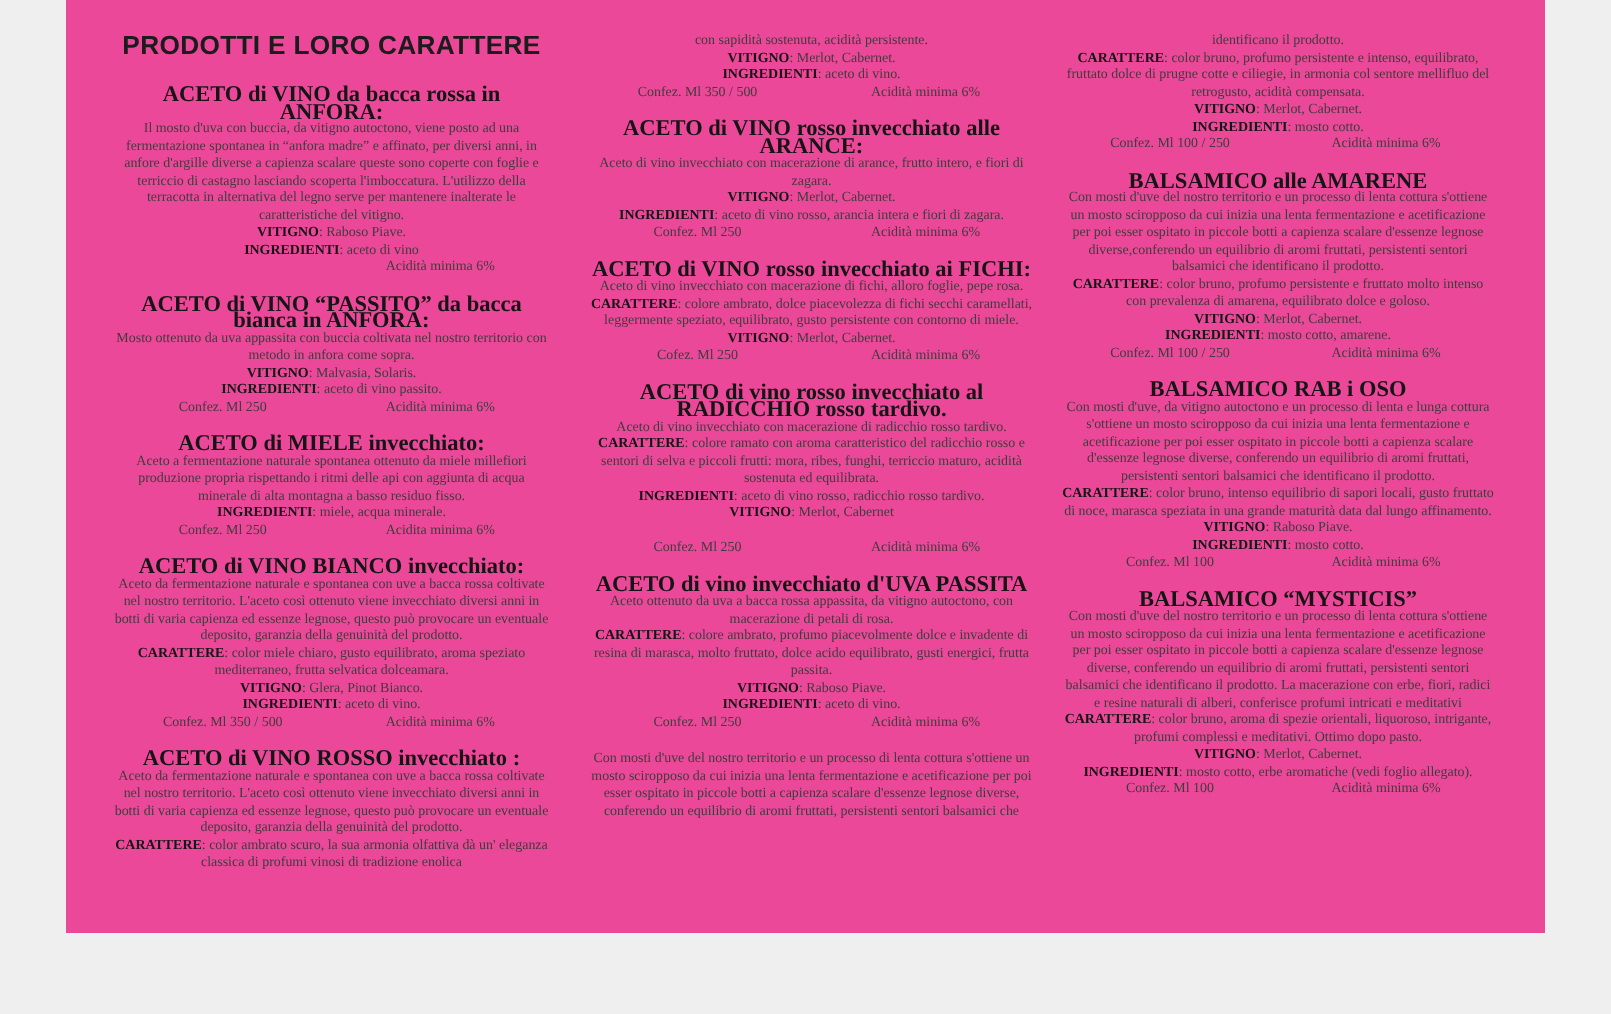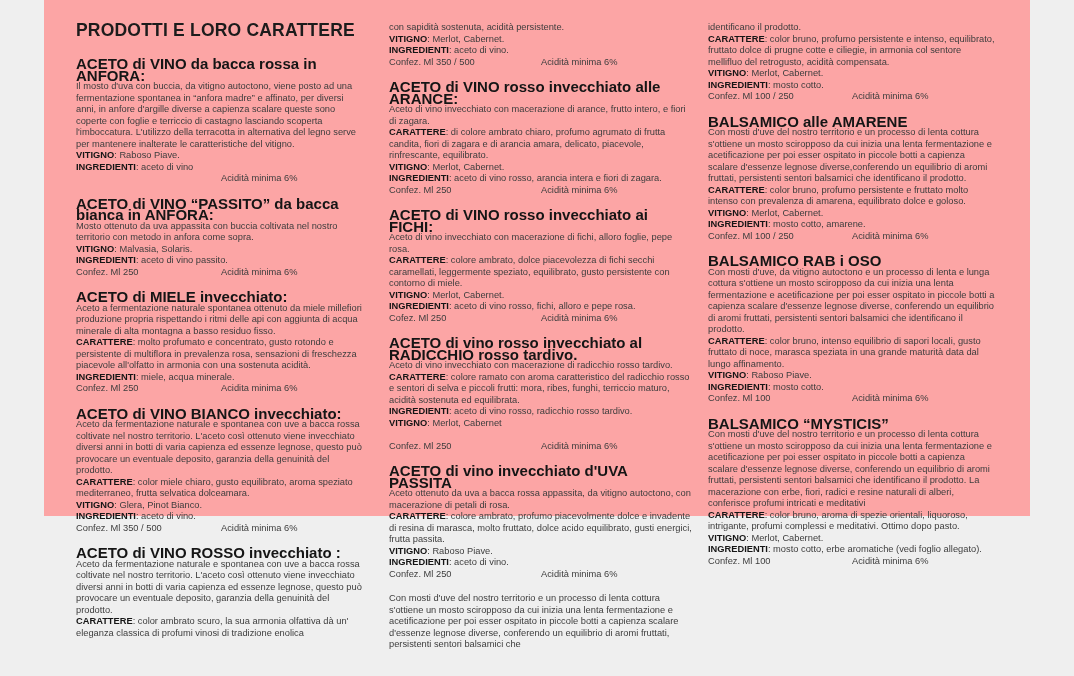--- a/index.html
+++ b/index.html
@@ -2,32 +2,33 @@
 <html><head>
 <meta charset="utf-8">
 <style>
   html, body { margin:0; padding:0; }
   body {
     width:1074px; height:676px; position:relative; overflow:hidden;
     background:#efefef;
     font-family:"Liberation Sans", sans-serif;
   }
   .paper {
-    position:absolute; left:44px; top:0; width:986px; height:516px;
-    background:#fca5a5;
+    position:absolute; left:44px; top:0; width:986px; height:622px;
+    background:#ec4899;
+    text-align:center;
   }
   .col { position:absolute; top:22px; }
   .col-1 { left:32px;  width:290px; top:20px; }
   .col-2 { left:345px; width:304px; }
   .col-3 { left:664px; width:288px; }
   .doc-title {
     font-size:17.5px; font-weight:bold; color:#1c1c1c;
     margin:0 0 17px 0; letter-spacing:.2px; white-space:nowrap;
   }
-  .product-section { margin:0 0 13px 0; }
+  .product-section { margin:0 0 13px 0;font-family:Liberation Serif, serif; }
   .product-section h3 {
     margin:0; font-size:15px; line-height:11.5px; color:#151515; font-weight:bold;
   }
   .product-section p {
     margin:0; font-size:9.3px; line-height:11.5px; color:#3d3d3d;
   }
   .product-section p b { color:#151515; }
   .confez-row {
     display:grid; grid-template-columns:1fr 1fr;
     font-size:9.3px; line-height:11.5px; color:#3d3d3d;
@@ -56,21 +57,20 @@
         <p><b>VITIGNO</b><span>: Malvasia, Solaris.</span></p>
         <p><b>INGREDIENTI</b><span>: aceto di vino passito.</span></p>
         <div class="confez-row">
           <span>Confez. Ml 250</span>
           <span>Acidità minima 6%</span>
         </div>
       </section>
       <section class="product-section">
         <h3>ACETO di MIELE invecchiato:</h3>
         <p><span>Aceto a fermentazione naturale spontanea ottenuto da miele millefiori produzione propria rispettando i ritmi delle api con aggiunta di acqua minerale di alta montagna a basso residuo fisso.</span></p>
-        <p><b>CARATTERE</b><span>: molto profumato e concentrato, gusto rotondo e persistente di multiflora in prevalenza rosa, sensazioni di freschezza piacevole all'olfatto in armonia con una sostenuta acidità.</span></p>
         <p><b>INGREDIENTI</b><span>: miele, acqua minerale.</span></p>
         <div class="confez-row">
           <span>Confez. Ml 250</span>
           <span>Acidita minima 6%</span>
         </div>
       </section>
       <section class="product-section">
         <h3>ACETO di VINO BIANCO invecchiato:</h3>
         <p><span>Aceto da fermentazione naturale e spontanea con uve a bacca rossa coltivate nel nostro territorio. L'aceto così ottenuto viene invecchiato diversi anni in botti di varia capienza ed essenze legnose, questo può provocare un eventuale deposito, garanzia della genuinità del prodotto.</span></p>
         <p><b>CARATTERE</b><span>: color miele chiaro, gusto equilibrato, aroma speziato mediterraneo, frutta selvatica dolceamara.</span></p>
@@ -93,34 +93,32 @@
         <p><b>VITIGNO</b><span>: Merlot, Cabernet.</span></p>
         <p><b>INGREDIENTI</b><span>: aceto di vino.</span></p>
         <div class="confez-row">
           <span>Confez. Ml 350 / 500</span>
           <span>Acidità minima 6%</span>
         </div>
       </section>
       <section class="product-section">
         <h3>ACETO di VINO rosso invecchiato alle ARANCE:</h3>
         <p><span>Aceto di vino invecchiato con macerazione di arance, frutto intero, e fiori di zagara.</span></p>
-        <p><b>CARATTERE</b><span>: di colore ambrato chiaro, profumo agrumato di frutta candita, fiori di zagara e di arancia amara, delicato, piacevole, rinfrescante, equilibrato.</span></p>
         <p><b>VITIGNO</b><span>: Merlot, Cabernet.</span></p>
         <p><b>INGREDIENTI</b><span>: aceto di vino rosso, arancia intera e fiori di zagara.</span></p>
         <div class="confez-row">
           <span>Confez. Ml 250</span>
           <span>Acidità minima 6%</span>
         </div>
       </section>
       <section class="product-section">
         <h3>ACETO di VINO rosso invecchiato ai FICHI:</h3>
         <p><span>Aceto di vino invecchiato con macerazione di fichi, alloro foglie, pepe rosa.</span></p>
         <p><b>CARATTERE</b><span>: colore ambrato, dolce piacevolezza di fichi secchi caramellati, leggermente speziato, equilibrato, gusto persistente con contorno di miele.</span></p>
         <p><b>VITIGNO</b><span>: Merlot, Cabernet.</span></p>
-        <p><b>INGREDIENTI</b><span>: aceto di vino rosso, fichi, alloro e pepe rosa.</span></p>
         <div class="confez-row">
           <span>Cofez. Ml 250</span>
           <span>Acidità minima 6%</span>
         </div>
       </section>
       <section class="product-section">
         <h3>ACETO di vino rosso invecchiato al RADICCHIO rosso tardivo.</h3>
         <p><span>Aceto di vino invecchiato con macerazione di radicchio rosso tardivo.</span></p>
         <p><b>CARATTERE</b><span>: colore ramato con aroma caratteristico del radicchio rosso e sentori di selva e piccoli frutti: mora, ribes, funghi, terriccio maturo, acidità sostenuta ed equilibrata.</span></p>
         <p><b>INGREDIENTI</b><span>: aceto di vino rosso, radicchio rosso tardivo.</span></p>

